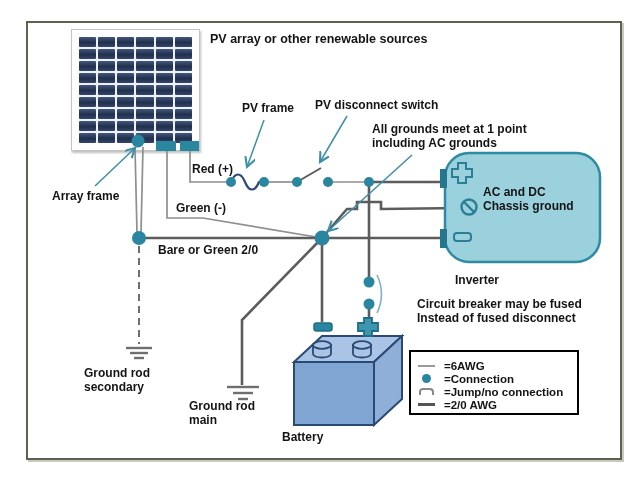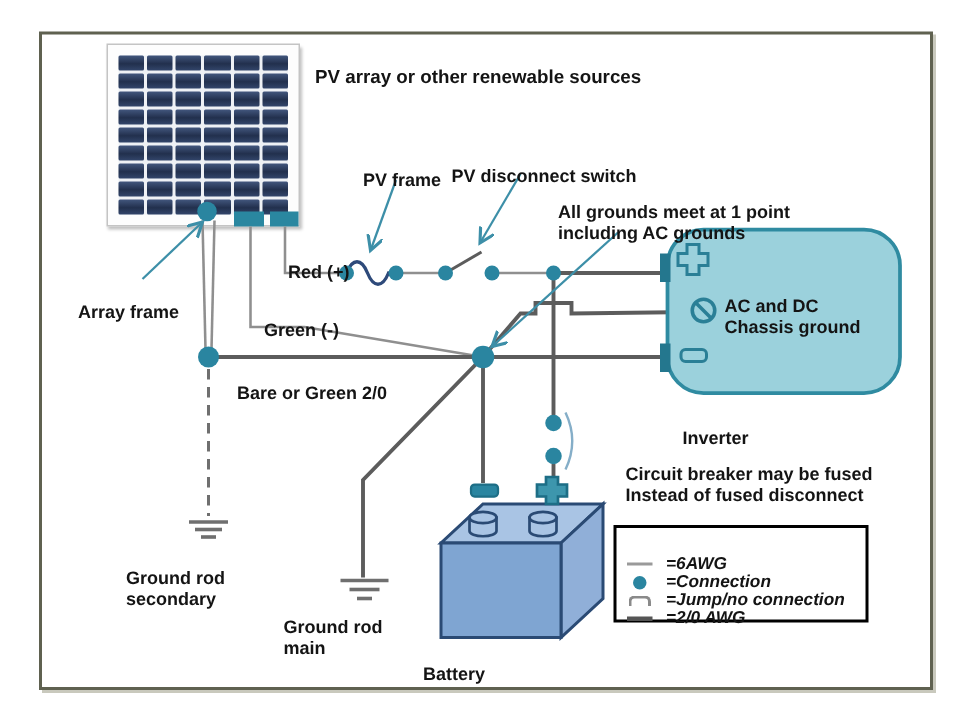--- a/index.html
+++ b/index.html
@@ -8,26 +8,26 @@
   #frame{position:absolute;left:26px;top:21px;width:592px;height:435px;
          border:2px solid #5f6150;box-shadow:2px 2px 0 #c9c9bd;}
   #wires{position:absolute;left:0;top:0;width:640px;height:480px;}
   
   #pv-panel{position:absolute;left:71px;top:29px;width:129px;height:122px;background:#fdfdfd;
             border:1px solid #c4c4c4;box-shadow:1px 2px 2px rgba(0,0,0,.25);box-sizing:border-box;padding:7px;}
   #pv-grid{width:100%;height:100%;display:grid;grid-template-columns:repeat(6,1fr);
            grid-template-rows:repeat(9,1fr);gap:2px;background:#eef1f5;}
   .cell{background:linear-gradient(180deg,#42567d 0%,#22304d 55%,#32456a 100%);border-radius:1px;}
   
-  .lbl{position:absolute;font-weight:700;font-size:12px;line-height:14px;color:#141414;white-space:nowrap;margin-top:12px;}
+  .lbl{position:absolute;font-weight:700;font-size:12px;line-height:14px;color:#141414;white-space:nowrap;}
   .ctr{text-align:left;white-space:normal;}
   
   #legend{position:absolute;left:409px;top:350px;width:170px;height:65px;border:2px solid #000;
           background:#fff;box-sizing:border-box;display:flex;flex-direction:column;
-          justify-content:flex-start;padding:18px 4px;font-style:italic;}
+          justify-content:flex-end;padding:2px 4px;}
   .lg-row{display:flex;align-items:center;gap:7px;height:13px;}
   .lg-glyph{width:22px;display:flex;justify-content:center;align-items:center;}
   .lg-text{font-weight:700;font-size:11.5px;color:#141414;}
   .gl-thin{width:17px;height:2px;background:#9a9a9a;}
   .gl-thick{width:17px;height:3px;background:#555;}
   .gl-dot{width:9px;height:9px;border-radius:50%;background:#2a85a0;}
   .gl-jump{width:15px;height:7px;border:2px solid #8a8a8a;border-bottom:none;
            border-radius:4px 4px 0 0;box-sizing:border-box;}
 </style>
 </head>
@@ -182,21 +182,21 @@
       <line x1="95" y1="186" x2="135" y2="148"></line>
       <line x1="264" y1="120" x2="247" y2="167"></line>
       <line x1="347" y1="116" x2="320" y2="162"></line>
       <line x1="412" y1="155" x2="328" y2="231"></line>
     </g>
   </svg>
 
   <div class="lbl" style="left:210px;top:32px;font-size:12.5px">PV array or other renewable sources</div>
   <div class="lbl" style="left:52px;top:189px">Array frame</div>
   <div class="lbl" style="left:242px;top:101px">PV frame</div>
-  <div class="lbl" style="left:301px;top:98px">PV disconnect switch</div>
+  <div class="lbl" style="left:315px;top:98px">PV disconnect switch</div>
   <div class="lbl" style="left:192px;top:162px">Red (+)</div>
   <div class="lbl" style="left:176px;top:201px">Green (-)</div>
   <div class="lbl ctr" style="left:372px;top:122px;width:186px">
     <div>All grounds meet at 1 point</div>
     <div>including AC grounds</div>
   </div>
   <div class="lbl" style="left:483px;top:185px">
     <div>AC and DC</div>
     <div>Chassis ground</div>
   </div>

